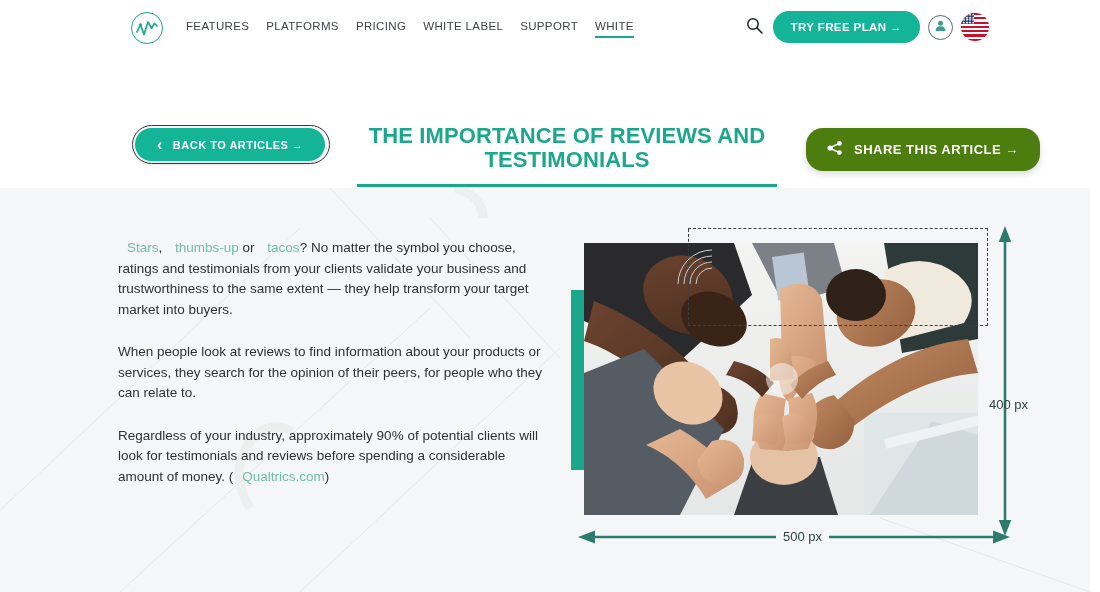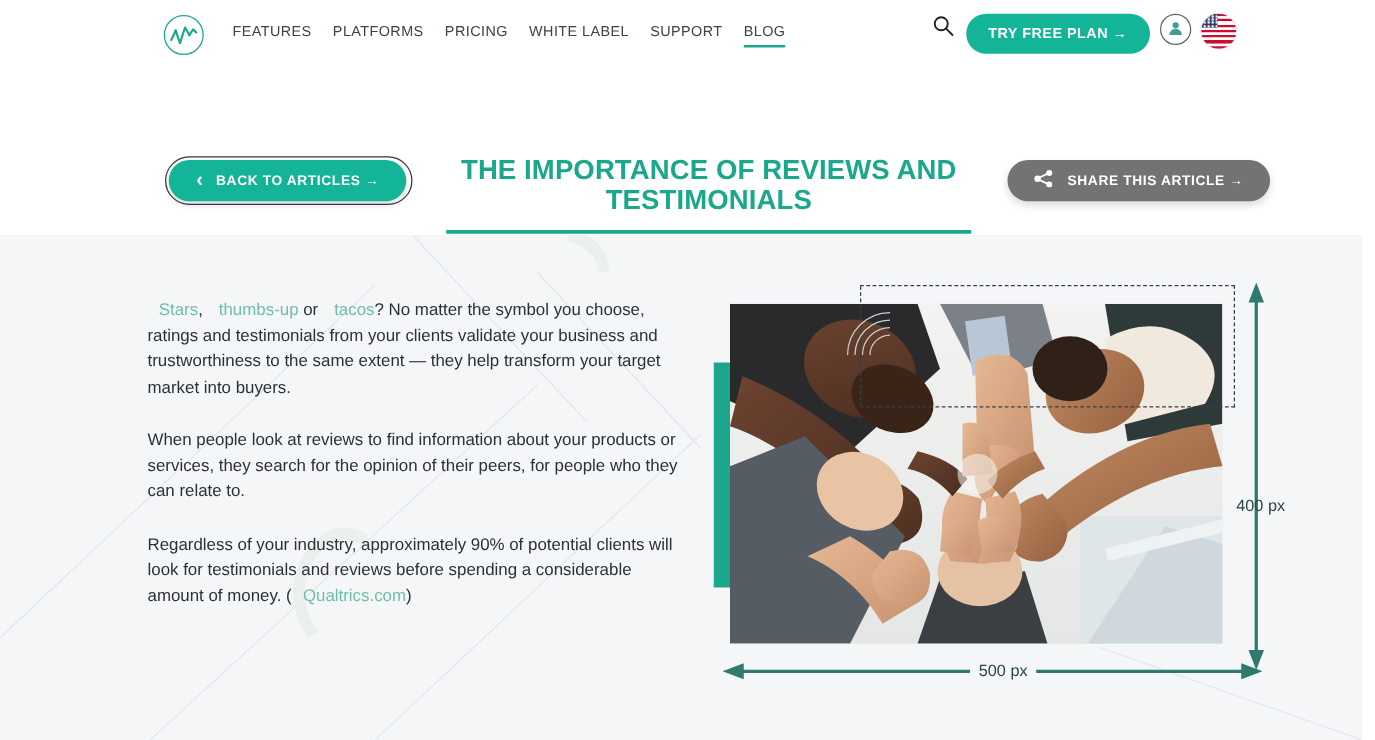--- a/index.html
+++ b/index.html
@@ -47,21 +47,21 @@
   }
   .main-nav a.active { position:relative; }
   .main-nav a.active::after {
     content:"";
     position:absolute; left:0; right:0; bottom:-6px;
     height:2px; background:#1aa78c;
   }
 
   .header-right {
     position:absolute; right:101px; top:11px;
-    display:flex; gap:8px;
+    display:flex; align-items:center; gap:8px;
   }
   .search-btn {
     width:20px; height:22px;
     display:flex; align-items:center; justify-content:center;
     background:none; border:none; cursor:pointer; padding:0;
   }
   .try-free {
     background:#14b498;
     color:#fff;
     border:none;
@@ -123,27 +123,27 @@
   }
   .btn-back-ring {
     position:absolute; left:120px; top:69px;
     width:198px; height:39px;
     border:1.5px solid #2f3c3a;
     border-radius:20px;
     pointer-events:none;
   }
   .btn-share {
     position:absolute; left:794px; top:72px;
-    height:33px;
-    background:#737373;
+    height:43px;
+    background:#4d7c0f;
     color:#ffffff;
     border:none;
     border-radius:17px;
     padding:0 21px;
-    font-size:11px;
+    font-size:13px;
     font-weight:700;
     letter-spacing:0.5px;
     display:flex; align-items:center; gap:11px;
     cursor:pointer;
     box-shadow:0 3px 7px rgba(0,0,0,0.15);
     font-family:"Liberation Sans", sans-serif;
   }
 
   .article-title {
     position:absolute; left:345px; top:68px; width:420px;
@@ -264,21 +264,21 @@
         </svg>
       </span>
     </a>
 
     <nav class="main-nav">
       <a href="#">FEATURES</a>
       <a href="#">PLATFORMS</a>
       <a href="#">PRICING</a>
       <a href="#">WHITE LABEL</a>
       <a href="#">SUPPORT</a>
-      <a href="#" class="active">BLOG</a>
+      <a href="#" class="active">WHITE</a>
     </nav>
 
     <div class="header-right">
 
       <button class="search-btn">
         <span>
           <svg width="17" height="17" viewBox="0 0 17 17" fill="none">
             <circle cx="7" cy="7" r="5.2" stroke="#1d2226" stroke-width="1.5"></circle>
             <line x1="10.9" y1="10.9" x2="16" y2="16" stroke="#1d2226" stroke-width="1.5" stroke-linecap="round"></line>
           </svg>

